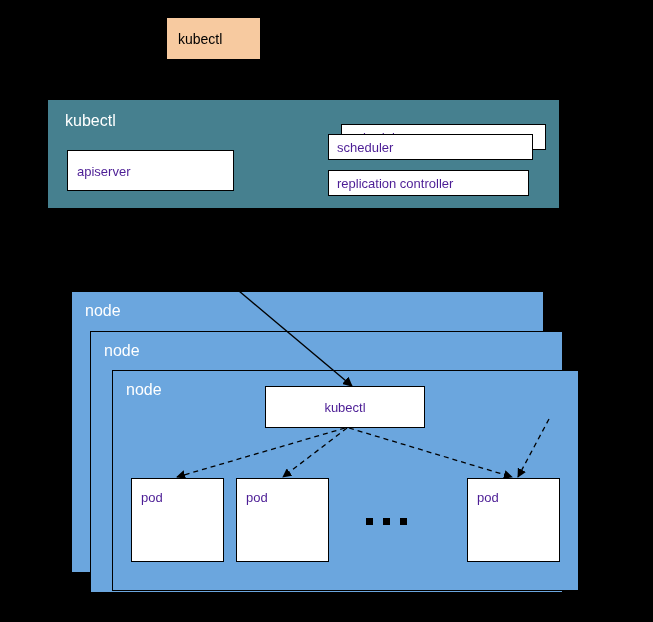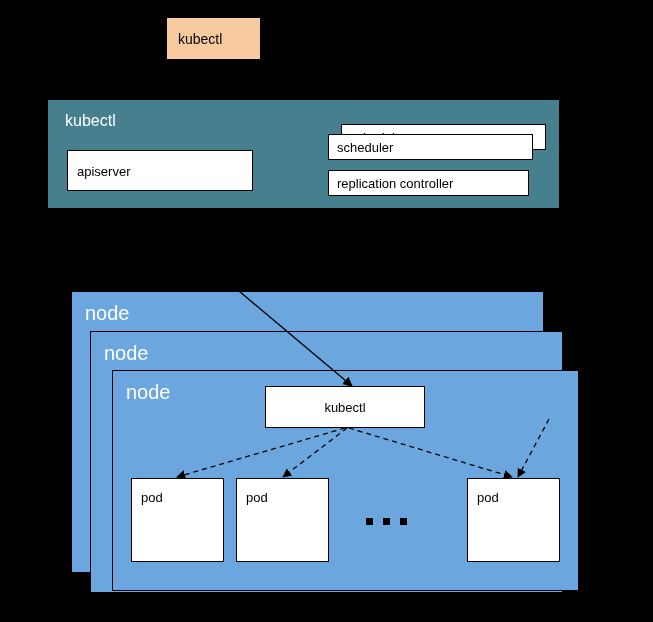--- a/index.html
+++ b/index.html
@@ -17,21 +17,21 @@
   }
 
   
   .box {
     position: absolute;
     box-sizing: border-box;
     border: 1px solid #000000;
   }
   .white-box {
     background: #ffffff;
-    color: #000000;
+    color: #4c1d95;
   }
   .group-box {
     color: #ffffff;
   }
 
   .lbl {
     position: absolute;
     white-space: nowrap;
     line-height: 1;
   }
@@ -57,21 +57,21 @@
     border: 1px solid #000000;
   }
   #master-label {
     left: 17px; top: 13px;
     font-size: 16px;
     color: #ffffff;
   }
 
   #apiserver-box {
     left: 67px; top: 150px;
-    width: 186px; height: 41px; padding-left: 48px;
+    width: 167px; height: 41px; padding-left: 48px;
   }
   #apiserver-box .lbl {
     left: 9px; top: 50%;
     transform: translateY(-50%);
     font-size: 13px;
   }
 
   
   #scheduler-ghost-box {
     left: 341px; top: 124px;
@@ -106,21 +106,21 @@
   
   .node-group {
     background: #6ba6de;
     border: 1px solid #000000;
   }
   #node-box-1 { left: 71px;  top: 291px; width: 473px; height: 282px; }
   #node-box-2 { left: 90px;  top: 331px; width: 473px; height: 262px; }
   #node-box-3 { left: 112px; top: 370px; width: 467px; height: 221px; }
 
   .node-label {
-    font-size: 20px;
+    font-size: 16px;
     color: #ffffff;
   }
   #node-label-1 { left: 13px; top: 11px; }
   #node-label-2 { left: 13px; top: 11px; }
   #node-label-3 { left: 13px; top: 11px; }
 
   #kubelet-box {
     left: 265px; top: 386px;
     width: 160px; height: 42px;
   }

